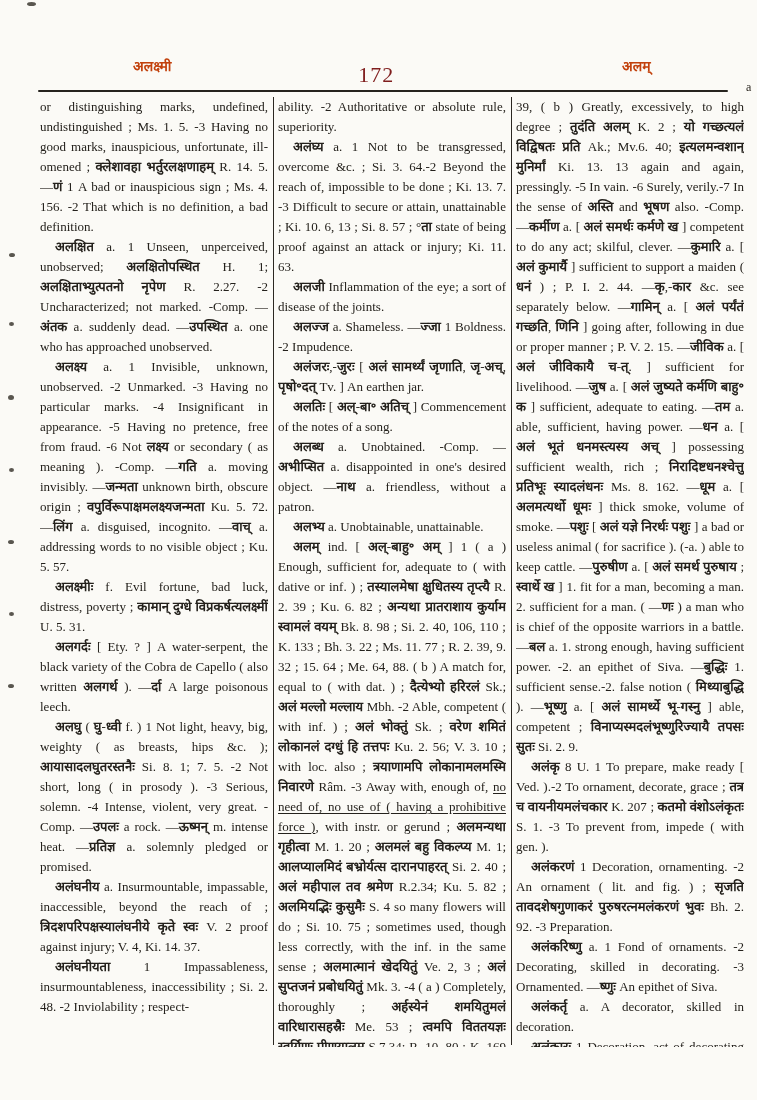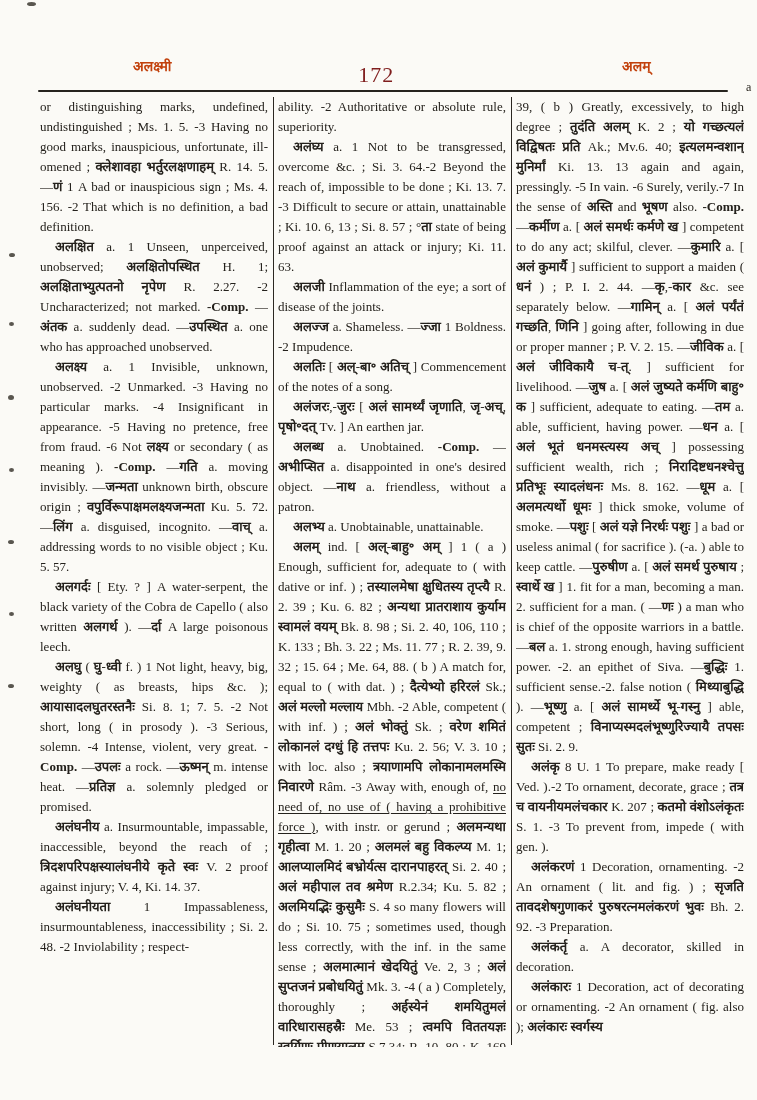--- a/index.html
+++ b/index.html
@@ -19,21 +19,21 @@
   #columns{position:absolute;top:97px;left:40px;width:704px;height:950px;
            display:flex;align-items:stretch;}
   .text-column{flex:1 1 0;overflow:hidden;height:950px;
                font-size:13px;line-height:20px;text-align:justify;
                color:#24211c;overflow-wrap:break-word;}
   .text-column + .column-divider{margin:0 4px 0 5px;}
   .column-divider{width:1px;background:#2b2721;height:948px;flex:0 0 1px;}
   .text-column p{margin:0;}
   .text-column p.indent{text-indent:15px;}
   .dv{font-weight:bold;}
-  .comp{font-weight:bold;}
+  .comp{font-weight:normal;}
   .hand-underline{text-decoration:underline;text-decoration-thickness:1px;
                   text-underline-offset:2px;}
   
   .scan-speck{position:absolute;background:#3c3831;border-radius:50%;opacity:.85;}
   .speck-1{left:27px;top:2px;width:9px;height:4px;}
   .speck-2{left:9px;top:253px;width:6px;height:4px;}
   .speck-3{left:9px;top:322px;width:5px;height:4px;}
   .speck-4{left:8px;top:395px;width:6px;height:5px;}
   .speck-5{left:9px;top:468px;width:5px;height:4px;}
   .speck-6{left:8px;top:540px;width:6px;height:4px;}
@@ -57,39 +57,41 @@
   <div class="page-number">172</div>
   <div class="running-head head-right">अलम्</div>
   <div class="head-rule"></div>
   <div class="signature-mark">a</div>
 
   <div id="columns">
       <div class="text-column">
         <p>or distinguishing marks, undefined, undistinguished ; Ms. 1. 5. -3 Having no good marks, inauspicious, unfortunate, ill-omened ; <span class="dv">क्लेशावहा भर्तुरलक्षणाहम्</span> R. 14. 5. —<span class="dv">णं</span> 1 A bad or inauspicious sign ; Ms. 4. 156. -2 That which is no definition, a bad definition.</p>
         <p class="indent"><span class="dv">अलक्षित</span> a. 1 Unseen, unperceived, unobserved; <span class="dv">अलक्षितोपस्थित</span> H. 1; <span class="dv">अलक्षिताभ्युत्पतनो नृपेण</span> R. 2.27. -2 Uncharacterized; not marked. <span class="comp">-Comp.</span> —<span class="dv">अंतक</span> a. suddenly dead. —<span class="dv">उपस्थित</span> a. one who has approached unobserved.</p>
         <p class="indent"><span class="dv">अलक्ष्य</span> a. 1 Invisible, unknown, unobserved. -2 Unmarked. -3 Having no particular marks. -4 Insignificant in appearance. -5 Having no pretence, free from fraud. -6 Not <span class="dv">लक्ष्य</span> or secondary ( as meaning ). <span class="comp">-Comp.</span> —<span class="dv">गति</span> a. moving invisibly. —<span class="dv">जन्मता</span> unknown birth, obscure origin ; <span class="dv">वपुर्विरूपाक्षमलक्ष्यजन्मता</span> Ku. 5. 72. —<span class="dv">लिंग</span> a. disguised, incognito. —<span class="dv">वाच्</span> a. addressing words to no visible object ; Ku. 5. 57.</p>
+        <p class="indent"><span class="dv">अलक्ष्मीः</span> f. Evil fortune, bad luck, distress, poverty ; <span class="dv">कामान् दुग्धे विप्रकर्षत्यलक्ष्मीं</span> U. 5. 31.</p>
         <p class="indent"><span class="dv">अलगर्दः</span> [ Ety. ? ] A water-serpent, the black variety of the Cobra de Capello ( also written <span class="dv">अलगर्थ</span> ). —<span class="dv">र्दा</span> A large poisonous leech.</p>
         <p class="indent"><span class="dv">अलघु</span> ( <span class="dv">घु</span>-<span class="dv">ध्वी</span> f. ) 1 Not light, heavy, big, weighty ( as breasts, hips &amp;c. ); <span class="dv">आयासादलघुतरस्तनैः</span> Si. 8. 1; 7. 5. -2 Not short, long ( in prosody ). -3 Serious, solemn. -4 Intense, violent, very great. <span class="comp">-Comp.</span> —<span class="dv">उपलः</span> a rock. —<span class="dv">ऊष्मन्</span> m. intense heat. —<span class="dv">प्रतिज्ञ</span> a. solemnly pledged or promised.</p>
         <p class="indent"><span class="dv">अलंघनीय</span> a. Insurmountable, impassable, inaccessible, beyond the reach of ; <span class="dv">त्रिदशपरिपक्षस्यालंघनीये कृते स्वः</span> V. 2 proof against injury; V. 4, Ki. 14. 37.</p>
         <p class="indent"><span class="dv">अलंघनीयता</span> 1 Impassableness, insurmountableness, inaccessibility ; Si. 2. 48. -2 Inviolability ; respect-</p>
       </div>
       <div class="column-divider"></div>
       <div class="text-column">
         <p>ability. -2 Authoritative or absolute rule, superiority.</p>
         <p class="indent"><span class="dv">अलंघ्य</span> a. 1 Not to be transgressed, overcome &amp;c. ; Si. 3. 64.-2 Beyond the reach of, impossible to be done ; Ki. 13. 7. -3 Difficult to secure or attain, unattainable ; Ki. 10. 6, 13 ; Si. 8. 57 ; °<span class="dv">ता</span> state of being proof against an attack or injury; Ki. 11. 63.</p>
         <p class="indent"><span class="dv">अलजी</span> Inflammation of the eye; a sort of disease of the joints.</p>
         <p class="indent"><span class="dv">अलज्ज</span> a. Shameless. —<span class="dv">ज्जा</span> 1 Boldness. -2 Impudence.</p>
+        <p class="indent"><span class="dv">अलंजरः</span>,-<span class="dv">जुरः</span> [ <span class="dv">अलं सामर्थ्यं जृणाति</span>, <span class="dv">जृ</span>-<span class="dv">अच्</span>, <span class="dv">पृषो॰दत्</span> Tv. ] An earthen jar.</p>
         <p class="indent"><span class="dv">अलतिः</span> [ <span class="dv">अल्</span>-<span class="dv">बा॰ अतिच्</span> ] Commencement of the notes of a song.</p>
-        <p class="indent"><span class="dv">अलंजरः</span>,-<span class="dv">जुरः</span> [ <span class="dv">अलं सामर्थ्यं जृणाति</span>, <span class="dv">जृ</span>-<span class="dv">अच्</span>, <span class="dv">पृषो॰दत्</span> Tv. ] An earthen jar.</p>
         <p class="indent"><span class="dv">अलब्ध</span> a. Unobtained. <span class="comp">-Comp.</span> —<span class="dv">अभीप्सित</span> a. disappointed in one's desired object. —<span class="dv">नाथ</span> a. friendless, without a patron.</p>
         <p class="indent"><span class="dv">अलभ्य</span> a. Unobtainable, unattainable.</p>
         <p class="indent"><span class="dv">अलम्</span> ind. [ <span class="dv">अल्</span>-<span class="dv">बाहु॰ अम्</span> ] 1 ( a ) Enough, sufficient for, adequate to ( with dative or inf. ) ; <span class="dv">तस्यालमेषा क्षुधितस्य तृप्त्यै</span> R. 2. 39 ; Ku. 6. 82 ; <span class="dv">अन्यथा प्रातराशाय कुर्याम स्वामलं वयम्</span> Bk. 8. 98 ; Si. 2. 40, 106, 110 ; K. 133 ; Bh. 3. 22 ; Ms. 11. 77 ; R. 2. 39, 9. 32 ; 15. 64 ; Me. 64, 88. ( b ) A match for, equal to ( with dat. ) ; <span class="dv">दैत्येभ्यो हरिरलं</span> Sk.; <span class="dv">अलं मल्लो मल्लाय</span> Mbh. -2 Able, competent ( with inf. ) ; <span class="dv">अलं भोक्तुं</span> Sk. ; <span class="dv">वरेण शमितं लोकानलं दग्धुं हि तत्तपः</span> Ku. 2. 56; V. 3. 10 ; with loc. also ; <span class="dv">त्रयाणामपि लोकानामलमस्मि निवारणे</span> Râm. -3 Away with, enough of, <span class="hand-underline">no need of, no use of ( having a prohibitive force )</span>, with instr. or gerund ; <span class="dv">अलमन्यथा गृहीत्वा</span> M. 1. 20 ; <span class="dv">अलमलं बहु विकल्प्य</span> M. 1; <span class="dv">आलप्यालमिदं बभ्रोर्यत्स दारानपाहरत्</span> Si. 2. 40 ; <span class="dv">अलं महीपाल तव श्रमेण</span> R.2.34; Ku. 5. 82 ; <span class="dv">अलमियद्भिः कुसुमैः</span> S. 4 so many flowers will do ; Si. 10. 75 ; sometimes used, though less correctly, with the inf. in the same sense ; <span class="dv">अलमात्मानं खेदयितुं</span> Ve. 2, 3 ; <span class="dv">अलं सुप्तजनं प्रबोधयितुं</span> Mk. 3. -4 ( a ) Completely, thoroughly ; <span class="dv">अर्हस्येनं शमयितुमलं वारिधारासहस्रैः</span> Me. 53 ; <span class="dv">त्वमपि विततयज्ञः स्वर्गिणः प्रीणयालम्</span> S.7.34; R. 10. 80 ; K. 169 ; Si. 3. 58 ; 4.</p>
       </div>
       <div class="column-divider"></div>
       <div class="text-column">
         <p>39, ( b ) Greatly, excessively, to high degree ; <span class="dv">तुदंति अलम्</span> K. 2 ; <span class="dv">यो गच्छत्यलं विद्विषतः प्रति</span> Ak.; Mv.6. 40; <span class="dv">इत्यलमन्वशान् मुनिर्मां</span> Ki. 13. 13 again and again, pressingly. -5 In vain. -6 Surely, verily.-7 In the sense of <span class="dv">अस्ति</span> and <span class="dv">भूषण</span> also. <span class="comp">-Comp.</span> —<span class="dv">कर्मीण</span> a. [ <span class="dv">अलं समर्थः कर्मणे ख</span> ] competent to do any act; skilful, clever. —<span class="dv">कुमारि</span> a. [ <span class="dv">अलं कुमार्यै</span> ] sufficient to support a maiden ( <span class="dv">धनं</span> ) ; P. I. 2. 44. —<span class="dv">कृ</span>,-<span class="dv">कार</span> &amp;c. see separately below. —<span class="dv">गामिन्</span> a. [ <span class="dv">अलं पर्यंतं गच्छति</span>, <span class="dv">णिनि</span> ] going after, following in due or proper manner ; P. V. 2. 15. —<span class="dv">जीविक</span> a. [ <span class="dv">अलं जीविकायै च</span>-<span class="dv">त्</span>. ] sufficient for livelihood. —<span class="dv">जुष</span> a. [ <span class="dv">अलं जुष्यते कर्मणि बाहु॰ क</span> ] sufficient, adequate to eating. —<span class="dv">तम</span> a. able, sufficient, having power. —<span class="dv">धन</span> a. [ <span class="dv">अलं भूतं धनमस्त्यस्य अच्</span> ] possessing sufficient wealth, rich ; <span class="dv">निरादिष्टधनश्चेत्तु प्रतिभूः स्यादलंधनः</span> Ms. 8. 162. —<span class="dv">धूम</span> a. [ <span class="dv">अलमत्यर्थो धूमः</span> ] thick smoke, volume of smoke. —<span class="dv">पशुः</span> [ <span class="dv">अलं यज्ञे निरर्थः पशुः</span> ] a bad or useless animal ( for sacrifice ). (-a. ) able to keep cattle. —<span class="dv">पुरुषीण</span> a. [ <span class="dv">अलं समर्थ पुरुषाय</span> ; <span class="dv">स्वार्थे ख</span> ] 1. fit for a man, becoming a man. 2. sufficient for a man. ( —<span class="dv">णः</span> ) a man who is chief of the opposite warriors in a battle. —<span class="dv">बल</span> a. 1. strong enough, having sufficient power. -2. an epithet of Siva. —<span class="dv">बुद्धिः</span> 1. sufficient sense.-2. false notion ( <span class="dv">मिथ्याबुद्धि</span> ). —<span class="dv">भूष्णु</span> a. [ <span class="dv">अलं सामर्थ्ये भू</span>-<span class="dv">गस्नु</span> ] able, competent ; <span class="dv">विनाप्यस्मदलंभूष्णुरिज्यायै तपसः सुतः</span> Si. 2. 9.</p>
         <p class="indent"><span class="dv">अलंकृ</span> 8 U. 1 To prepare, make ready [ Ved. ).-2 To ornament, decorate, grace ; <span class="dv">तत्र च वायनीयमलंचकार</span> K. 207 ; <span class="dv">कतमो वंशोऽलंकृतः</span> S. 1. -3 To prevent from, impede ( with gen. ).</p>
         <p class="indent"><span class="dv">अलंकरणं</span> 1 Decoration, ornamenting. -2 An ornament ( lit. and fig. ) ; <span class="dv">सृजति तावदशेषगुणाकरं पुरुषरत्नमलंकरणं भुवः</span> Bh. 2. 92. -3 Preparation.</p>
+        <p class="indent"><span class="dv">अलंकरिष्णु</span> a. 1 Fond of ornaments. -2 Decorating, skilled in decorating. -3 Ornamented. —<span class="dv">ष्णुः</span> An epithet of Siva.</p>
         <p class="indent"><span class="dv">अलंकर्तृ</span> a. A decorator, skilled in decoration.</p>
         <p class="indent"><span class="dv">अलंकारः</span> 1 Decoration, act of decorating or ornamenting. -2 An ornament ( fig. also ); <span class="dv">अलंकारः स्वर्गस्य</span></p>
       </div>
     </div>
 </div>
 
 </body></html>

